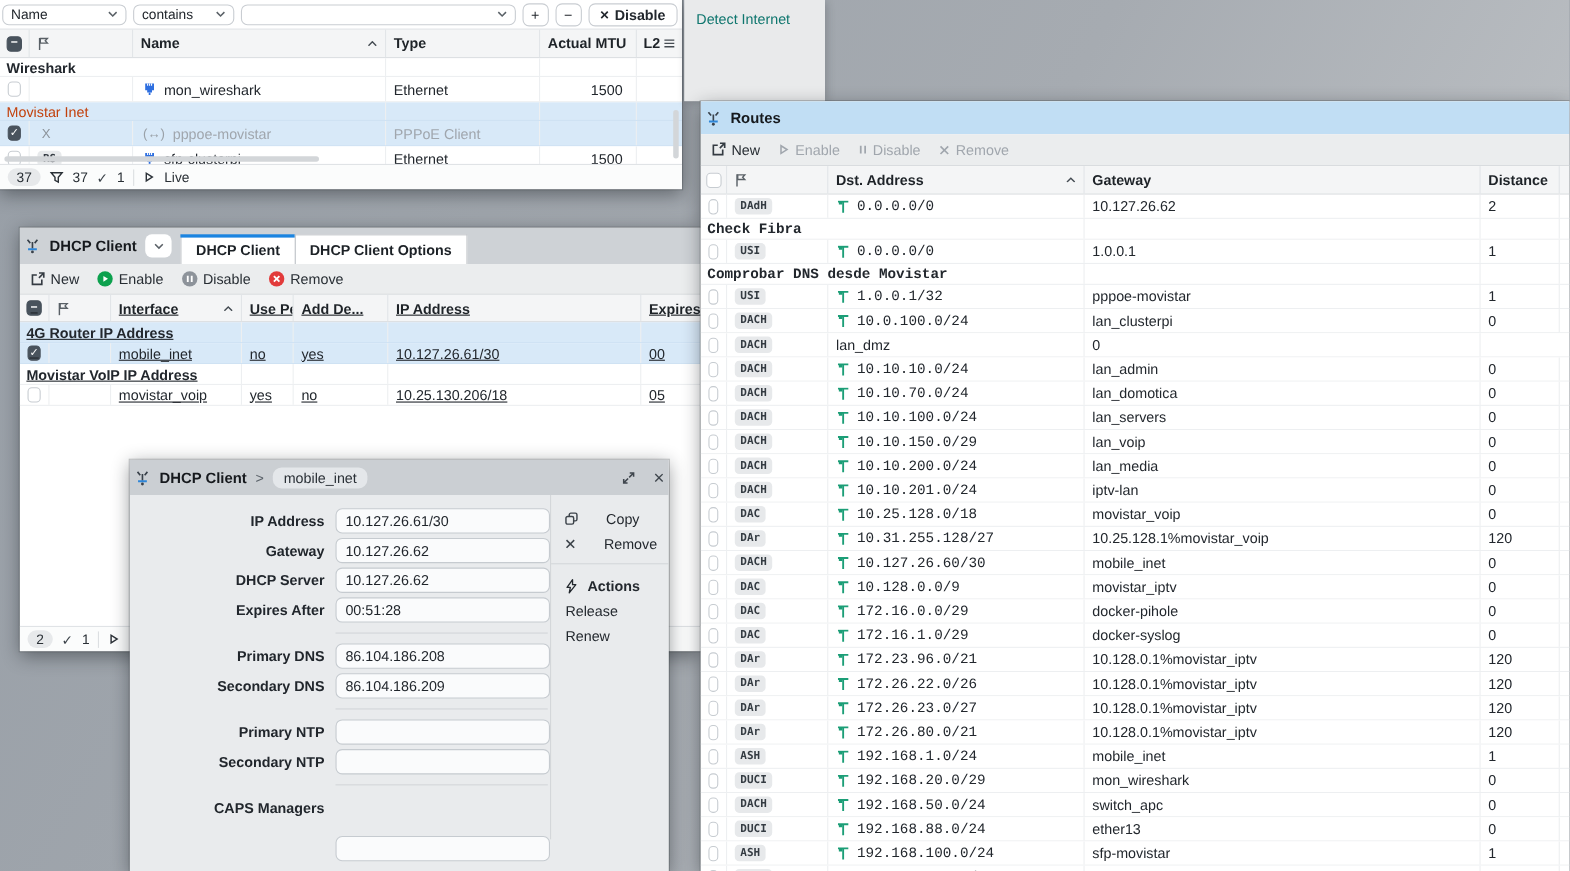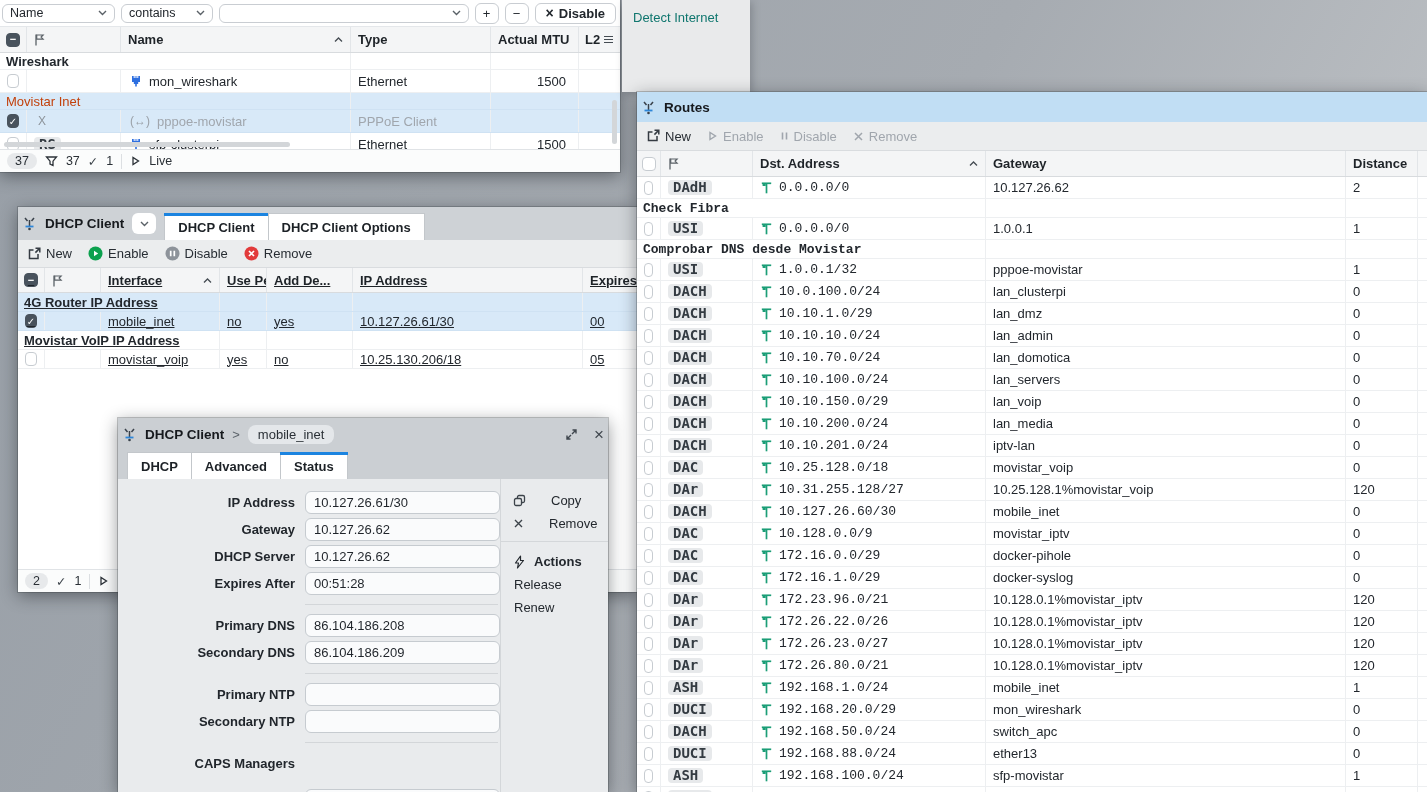--- a/index.html
+++ b/index.html
@@ -16,21 +16,21 @@
   .c-center{display:flex;align-items:center;justify-content:center;padding:0;}
   .trow{display:grid;align-items:stretch;background:#fff;border-bottom:1px solid #edeff1;}
   .trow>*+*{border-left:1px solid #edeff1;}
   .trow.sel{background:#d8e9f8;border-bottom-color:#cfe2f3;}
   .trow.off{color:#a0a6ad;}
   .cell{display:flex;align-items:center;padding:0 7px;white-space:nowrap;overflow:hidden;}
   .cell.right{justify-content:flex-end;padding-right:12px;}
   .group-cell{font-weight:700;padding:0 6px;overflow:visible;}
   .group-cell.normal{font-weight:400;color:#c2410c;}
   .namecell{gap:7px;padding:0 9px;}
-  .badge{font-family:"DejaVu Sans Mono","Liberation Mono",monospace;font-size:14px;font-weight:700;color:#343b42;background:#e7e9eb;border-radius:4px;padding:1px 5px;line-height:13px;}
+  .badge{font-family:"DejaVu Sans Mono","Liberation Mono",monospace;font-size:10px;font-weight:700;color:#343b42;background:#e7e9eb;border-radius:4px;padding:1px 5px;line-height:13px;}
   .flag-plain{color:#8d949b;font-size:12px;padding-left:4px;}
   .cb{width:14px;height:14px;box-sizing:border-box;border:1px solid #c7ccd1;border-radius:4px;background:#fff;display:inline-flex;align-items:center;justify-content:center;color:#fff;}
   .cb.checked{background:#49535d;border-color:#49535d;}
   .cb.checked::after{content:"\2713";font-size:10px;font-weight:700;}
   .cb.ind{background:#49535d;border-color:#49535d;}
   .cb.ind::after{content:"\2212";font-size:11px;font-weight:700;margin-top:-1px;}
 
   
   .titlebar{height:33px;background:#ced2d6;display:flex;align-items:flex-end;padding:0 4px;gap:8px;}
   .title{font-weight:700;font-size:13.5px;color:#16191d;align-self:center;}
@@ -588,30 +588,20 @@
           <div class="cell">0</div>
           <div class="cell"></div>
         </div>
         <div class="trow grid-routes">
           <div class="cell c-center">
             <span class="cb"></span>
           </div>
           <div class="cell">
             <span class="badge">DACH</span>
           </div>
-          <div class="cell dstcell">
-            <span class="icn">
-              <svg width="11" height="12" viewBox="0 0 11 12">
-                <path d="M0.8 1.3h9.4" stroke="#1c9e77" stroke-width="1.7" fill="none"></path>
-                <path d="M5.5 1.3v10" stroke="#1c9e77" stroke-width="1.7" fill="none"></path>
-                <path d="M1.6 1.3v2.7h3.1V1.3z" fill="#1c9e77"></path>
-              </svg>
-            </span>
-            <span>10.10.1.0/29</span>
-          </div>
           <div class="cell">lan_dmz</div>
           <div class="cell">0</div>
           <div class="cell"></div>
         </div>
         <div class="trow grid-routes">
           <div class="cell c-center">
             <span class="cb"></span>
           </div>
           <div class="cell">
             <span class="badge">DACH</span>
@@ -1089,31 +1079,20 @@
       <span class="entity-pill">mobile_inet</span>
       <span class="dlg-ctrl">
         <span class="icn">
             <svg width="13" height="13">
               <path d="M7.5 2h3.5v3.5M11 2 7 6M5.5 11H2V7.5M2 11l4-4" stroke="#3f464d" stroke-width="1.4" fill="none"></path>
             </svg>
           </span>
         <span class="dlg-close">×</span>
       </span>
     </div>
-    <div class="dlg-tabbar">
-      <div class="tab">
-          <span>DHCP</span>
-        </div>
-      <div class="tab">
-          <span>Advanced</span>
-        </div>
-      <div class="tab active">
-          <span>Status</span>
-        </div>
-    </div>
     <div class="dialog-body">
       <div class="form" id="dialog-fields">
           <div class="frow">
             <div class="flabel">IP Address</div>
             <div class="finput">10.127.26.61/30</div>
           </div>
           <div class="frow">
             <div class="flabel">Gateway</div>
             <div class="finput">10.127.26.62</div>
           </div>

